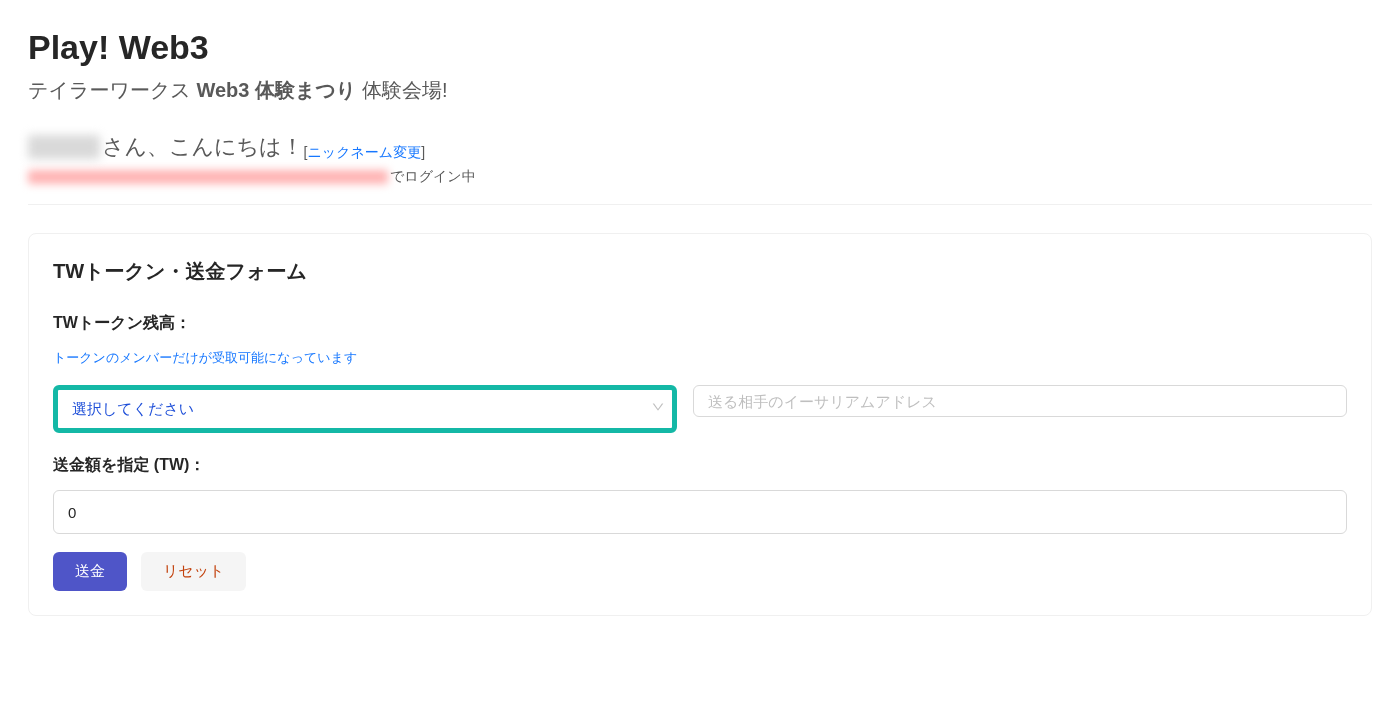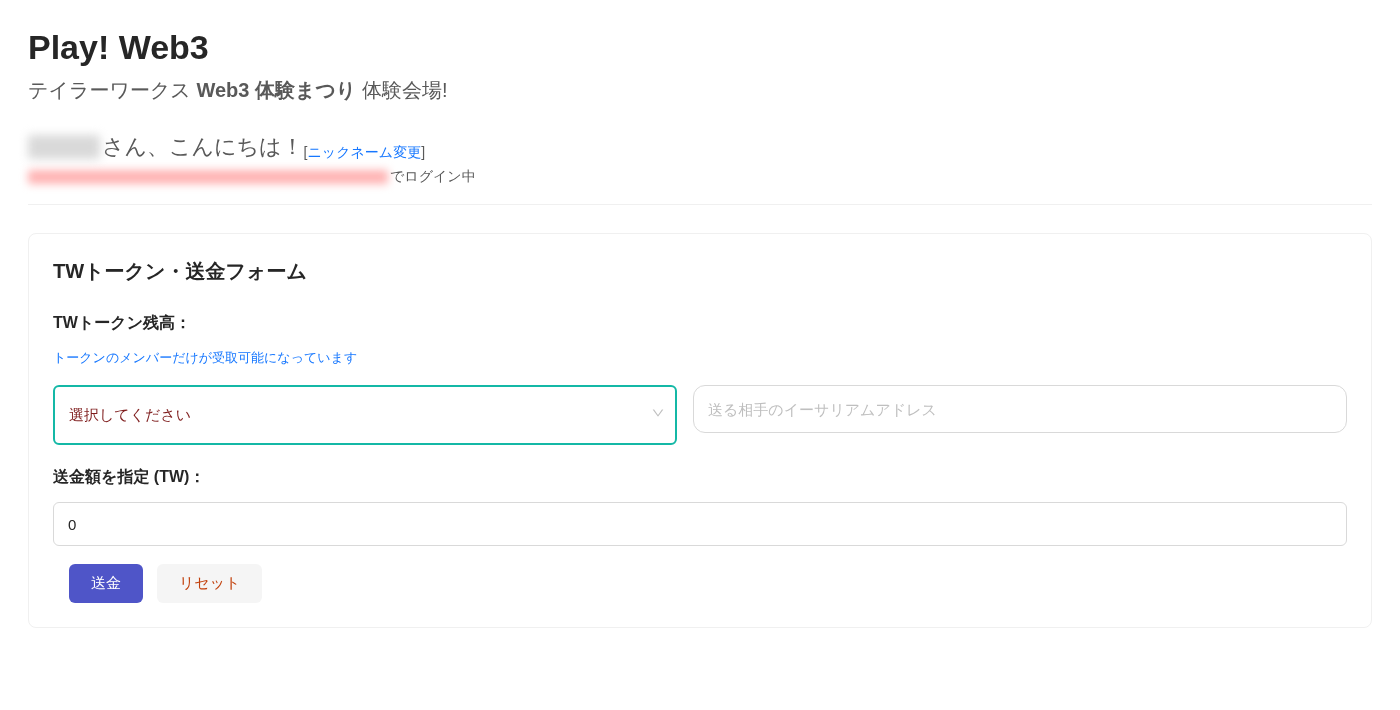--- a/index.html
+++ b/index.html
@@ -115,48 +115,48 @@
       display: flex;
       gap: 16px;
       margin-bottom: 22px;
     }
     .select-wrapper {
       flex: 1;
       position: relative;
     }
     .select-input {
       width: 100%;
-      height: 60px;
-      border: 2px solid #14b8a6;
+      height: 48px;
+      border: 5px solid #14b8a6;
       border-radius: 6px;
       padding: 0 36px 0 14px;
       font-size: 15px;
-      color: #7f1d1d;
+      color: #1d4ed8;
       background: #ffffff;
       cursor: pointer;
       display: flex;
       align-items: center;
     }
     .chevron-down {
       position: absolute;
       right: 12px;
       top: 50%;
       transform: translateY(-50%);
       pointer-events: none;
     }
     .chevron-down svg {
       width: 14px;
       height: 14px;
       fill: #bfbfbf;
     }
     .text-input {
       flex: 1;
-      height: 48px;
+      height: 32px;
       border: 1px solid #d9d9d9;
-      border-radius: 12px;
+      border-radius: 6px;
       padding: 0 14px;
       font-size: 15px;
       color: #262626;
     }
     .text-input::placeholder {
       color: #bfbfbf;
     }
     .amount-label {
       font-size: 16px;
       font-weight: 700;
@@ -178,21 +178,20 @@
       gap: 14px;
     }
     .btn-primary {
       background: #4f55c8;
       color: #ffffff;
       border: none;
       border-radius: 6px;
       padding: 10px 22px;
       font-size: 15px;
       cursor: pointer;
-      margin-left: 16px;
     }
     .btn-default {
       background: #f5f5f5;
       color: #c2410c;
       border: none;
       border-radius: 6px;
       padding: 10px 22px;
       font-size: 15px;
       cursor: pointer;
     }

